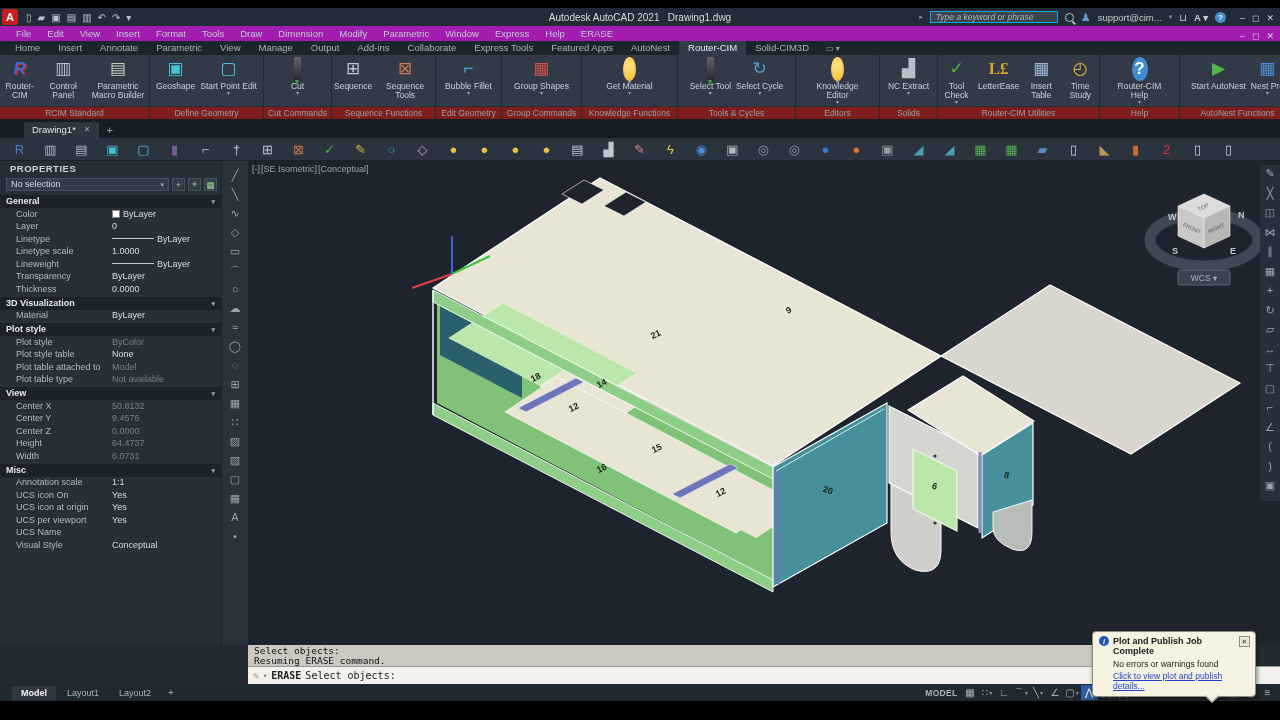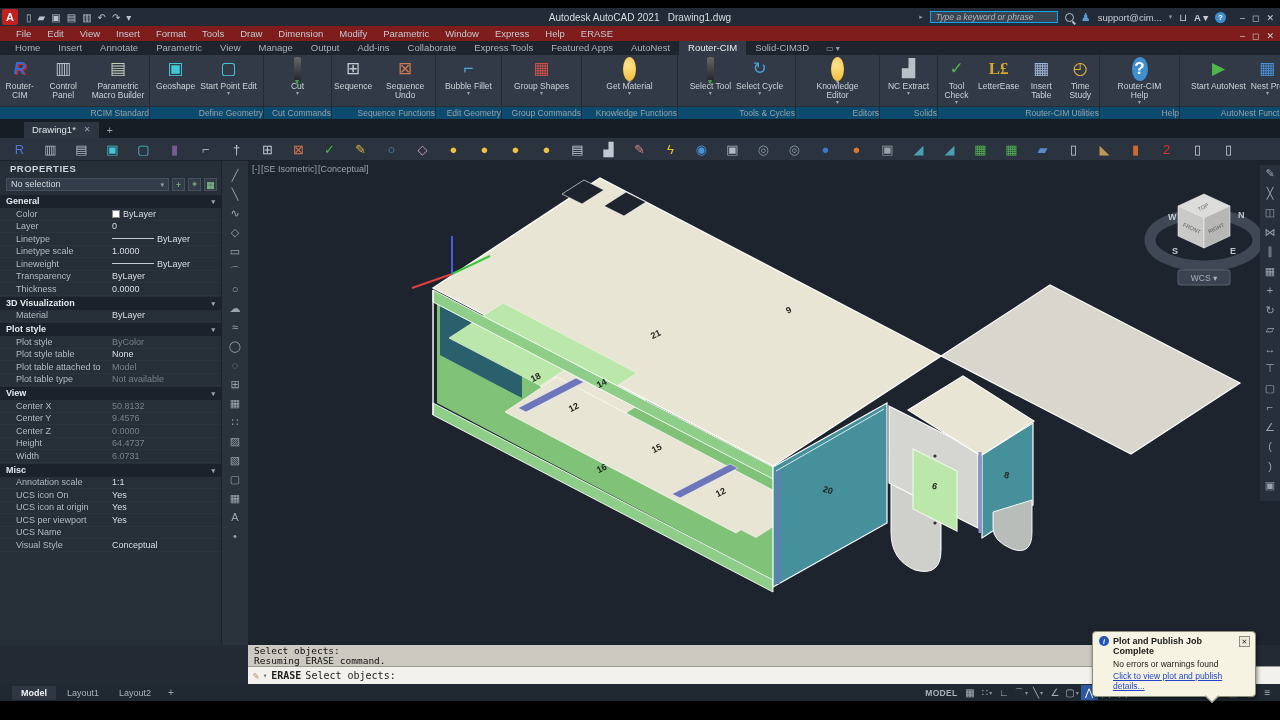--- a/index.html
+++ b/index.html
@@ -19,43 +19,43 @@
   .searchbox { background:#3a434f; border:1px solid #0ea5e9; color:#aeb6c0; font-size:8.5px;
                padding:1px 5px; width:128px; height:12px; line-height:9px; font-style:italic; }
   .mag { width:9px; height:9px; border:1.5px solid #b9c1ca; border-radius:50%; position:relative; }
   .mag::after { content:""; position:absolute; width:4px; height:1.5px; background:#b9c1ca;
                 transform:rotate(45deg); left:6px; top:8px; }
   .helpdot { width:11px; height:11px; background:#3f8fd0; color:#fff; border-radius:50%;
              font-size:8px; font-weight:bold; display:flex; align-items:center; justify-content:center; }
   .winbtns span { margin-left:7px; font-size:9px; color:#cdd3da; }
 
   
-  .menubar { position:absolute; top:18px; left:0; right:0; height:15px; background:#7f1d1d;
+  .menubar { position:absolute; top:18px; left:0; right:0; height:15px; background:#a21caf;
              display:flex; align-items:center; padding-left:8px; }
   .mi { color:#c3cad2; font-size:9.5px; padding:0 8px; }
   .menubar .winbtns { margin-left:auto; padding-right:6px; }
 
   
   .tabsrow { position:absolute; top:33px; left:0; right:0; height:14px; background:#1d242d;
              display:flex; align-items:flex-end; padding-left:6px; }
   .rtab { color:#aab2bc; font-size:9.5px; padding:1px 9px 2px; }
   .rtab.active { background:#313a46; color:#e7ebef; }
   .ribbon-toggle { margin-left:8px; color:#98a1ab; font-size:8px; padding-bottom:2px; }
 
   
   .ribbon { position:absolute; top:47px; left:0; right:0; height:65px; background:#313a46;
             display:flex; border-bottom:1px solid #161c24; }
   .panel { border-right:1px solid #232b35; display:flex; flex-direction:column; flex:0 0 auto; }
   .pbtns { flex:1; display:flex; justify-content:center; align-items:flex-start; gap:1px; padding-top:2px; }
   .rbtn { display:flex; flex-direction:column; align-items:center; color:#ccd2d9; font-size:8.5px;
           line-height:1.05; text-align:center; padding:0 2px; max-width:62px; }
   .rbtn .ic { height:24px; display:flex; align-items:center; justify-content:center; font-size:17px; margin-bottom:1px; }
   .rbtn .caret { font-size:6px; color:#9aa3ad; line-height:5px; }
-  .ptitle { height:13px; font-size:8.5px; color:#97a0aa; text-align:right; line-height:13px;
-            background:#0c4a6e; border-top:1px solid #252d37; white-space:nowrap; overflow:hidden; }
+  .ptitle { height:13px; font-size:8.5px; color:#97a0aa; text-align:center; line-height:13px;
+            background:#7f1d1d; border-top:1px solid #252d37; white-space:nowrap; overflow:hidden; }
   .ic-r { color:#3a6ad0; font-weight:800; font-style:italic; font-size:17px; text-shadow:1.5px 1px 0 #c92525; }
   .ic-bulb { width:13px; height:13px; background:radial-gradient(circle at 40% 35%, #ffe38a, #f2b929);
              border-radius:50%; box-shadow:0 7px 0 -4.5px #8f9399; }
   .ic-drill { width:7px; height:17px; background:linear-gradient(#666,#23262b); border-radius:2px; position:relative; }
   .ic-drill::after { content:""; position:absolute; bottom:-4px; left:1px; border-left:2.5px solid transparent;
                      border-right:2.5px solid transparent; border-top:5px solid #44a148; }
   .ic-helpbig { width:16px; height:16px; background:#3f8fd0; color:#fff; border-radius:50%;
                 font-size:11px; font-weight:bold; display:flex; align-items:center; justify-content:center; }
   .ic-gold { color:#d8a828; font-weight:bold; font-family:"Liberation Serif", serif; font-size:14px; }
 
@@ -270,21 +270,21 @@
         <div class="ptitle">Cut Commands</div>
       </div>
       <div class="panel" style="width: 104px;">
         <div class="pbtns">
           <div class="rbtn">
             <span class="ic " style="color: rgb(192, 200, 208);">⊞</span>
             <span>Sequence</span>
           </div>
           <div class="rbtn">
             <span class="ic " style="color: rgb(208, 120, 80);">⊠</span>
-            <span>Sequence Undo</span>
+            <span>Sequence Tools</span>
           </div>
         </div>
         <div class="ptitle">Sequence Functions</div>
       </div>
       <div class="panel" style="width: 66px;">
         <div class="pbtns">
           <div class="rbtn">
             <span class="ic " style="color: rgb(88, 168, 224);">⌐</span>
             <span>Bubble Fillet</span>
             <span class="caret">▾</span>

